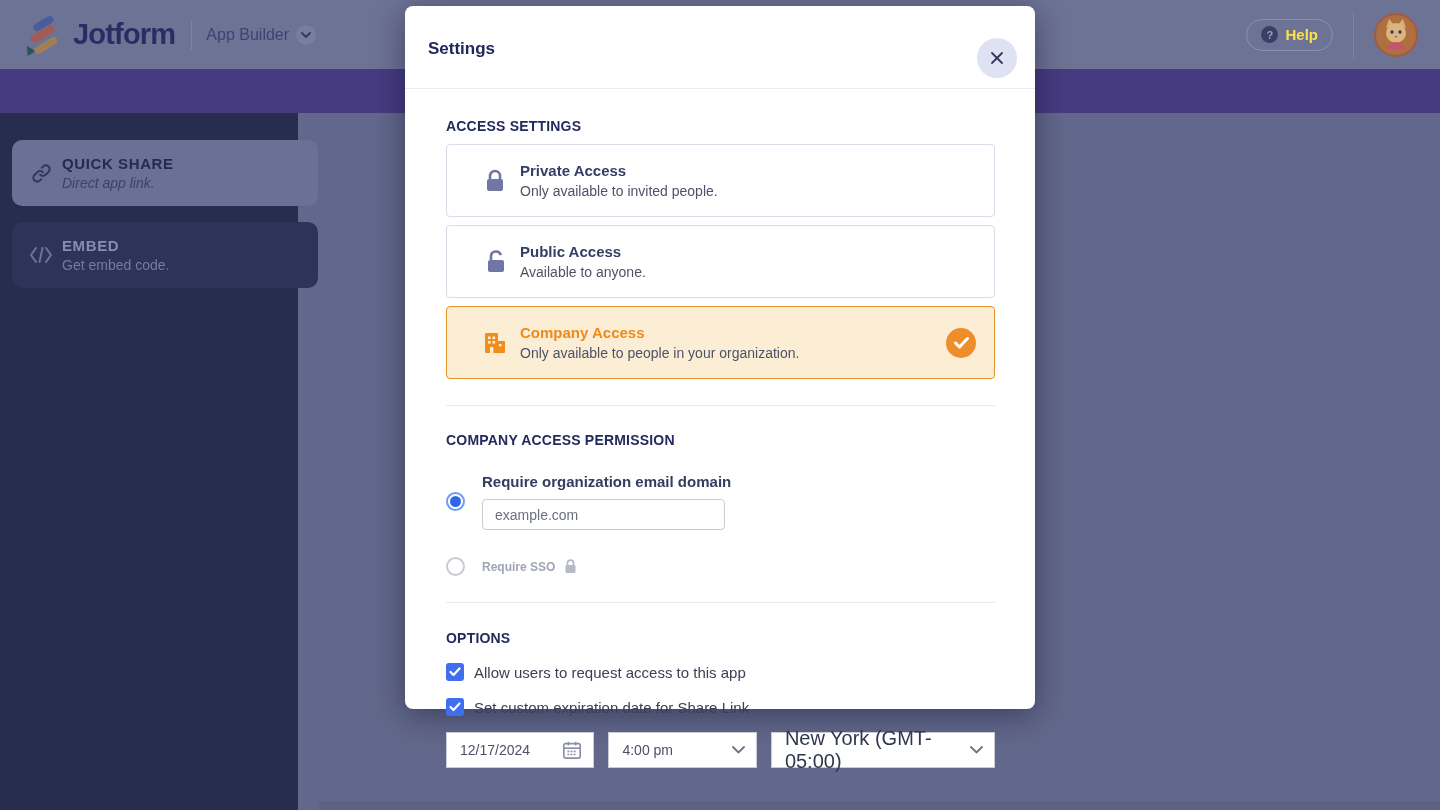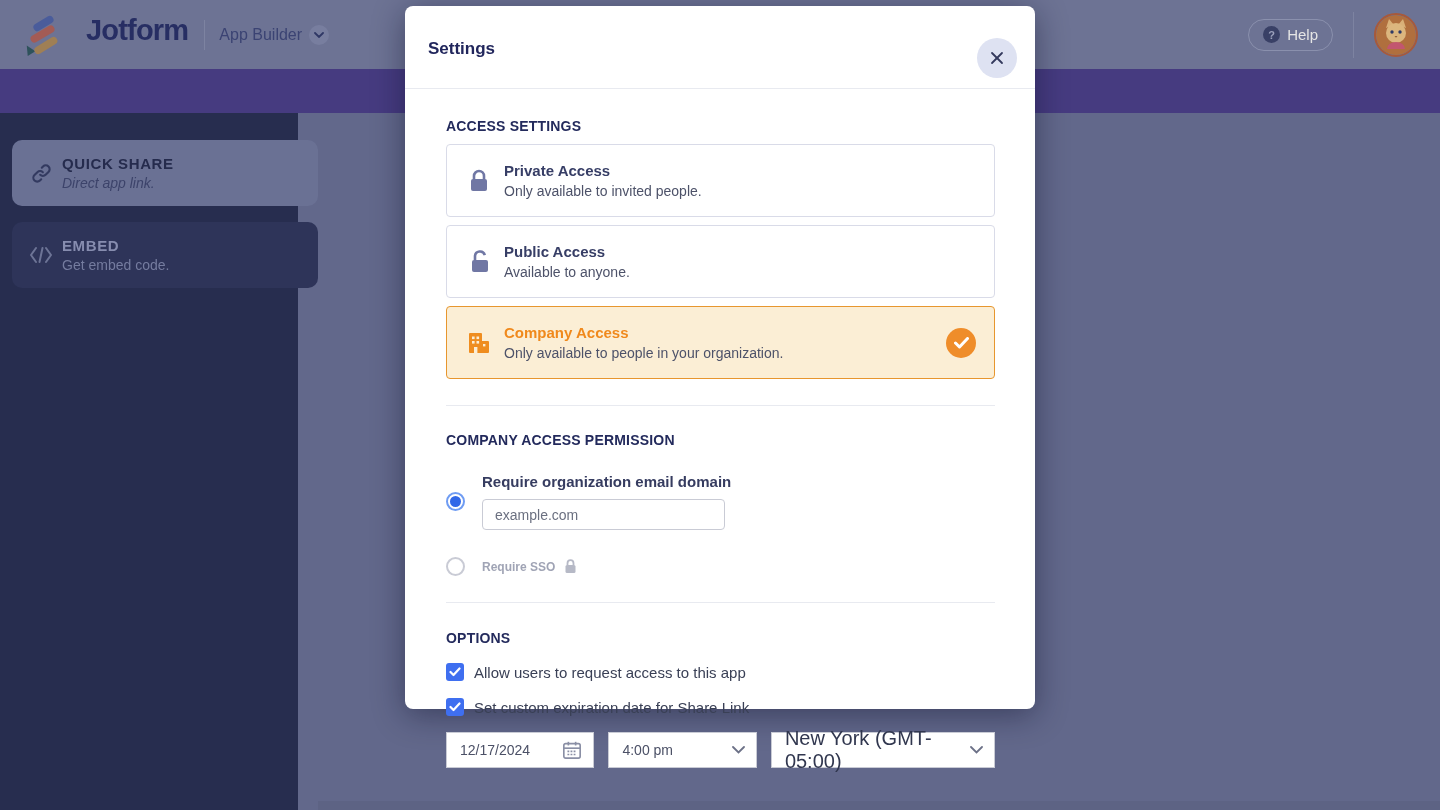--- a/index.html
+++ b/index.html
@@ -2,31 +2,31 @@
 <html><head>
 <meta charset="utf-8">
 <style>
   * { margin:0; padding:0; box-sizing:border-box; }
   html,body { width:1440px; height:810px; }
   body { font-family:"Liberation Sans", sans-serif; overflow:hidden; }
   .stage { position:relative; width:1440px; height:810px; background:#62688b; overflow:hidden; }
 
   
   .app-header { position:absolute; left:0; top:0; width:1440px; height:69px; background:#6d7394; display:flex; align-items:center; }
-  .logo-wrap { display:flex; align-items:flex-start; margin-left:22px;gap:13px; }
+  .logo-wrap { display:flex; align-items:center; margin-left:22px; }
   .logo-mark { width:42px; height:42px; }
   .logo-text { font-size:29px; font-weight:bold; color:#272e63; letter-spacing:-0.8px; margin-left:9px; }
   .hdr-divider { width:1px; height:30px; background:#7d83a1; margin:0 14px 0 16px; }
   .product { display:flex; align-items:center; }
   .product-label { font-size:16px; color:#3b4373; }
   .chev-circle { width:20px; height:20px; border-radius:50%; background:#787e9f; display:flex; align-items:center; justify-content:center; margin-left:7px; }
   .hdr-right { margin-left:auto; display:flex; align-items:center; }
   .help-pill { display:flex; align-items:center; height:32px; padding:0 14px; border:1px solid #8a90ad; border-radius:16px; }
   .help-q { width:17px; height:17px; border-radius:50%; background:#394066; color:#9ba0bb; font-size:11px; font-weight:bold; display:flex; align-items:center; justify-content:center; margin-right:7px; }
-  .help-label { font-size:15px; font-weight:normal; color:#e5e5e5; }
+  .help-label { font-size:15px; font-weight:bold; color:#fde047; }
   .hdr-divider2 { width:1px; height:46px; background:#7d83a1; margin:0 20px; }
   .avatar { width:44px; height:44px; border-radius:50%; margin-right:22px; overflow:hidden; border:2px solid #a8593a; }
 
   .toolbar-purple { position:absolute; left:0; top:69px; width:1440px; height:44px; background:#463b80; }
 
   .sidebar { position:absolute; left:0; top:113px; width:298px; height:697px; background:#272d4f; }
   .side-card { position:absolute; left:12px; width:306px; height:66px; border-radius:10px; display:flex; align-items:center; }
   .side-card.selected { top:27px; background:#6a7194; }
   .side-card.dark { top:109px; background:#2e3459; }
   .side-ic { width:26px; margin-left:16px; flex:0 0 auto; display:flex; justify-content:center; }
@@ -43,21 +43,21 @@
   
   .modal { position:absolute; left:405px; top:6px; width:630px; height:703px; background:#ffffff; border-radius:8px; box-shadow:0 6px 32px rgba(10,14,40,0.45); }
   .modal-header { position:relative; height:83px; border-bottom:1px solid #e8eaf0; }
   .modal-title { position:absolute; left:23px; top:33px; font-size:17px; font-weight:bold; color:#21265c; }
   .close-btn { position:absolute; right:18px; top:32px; width:40px; height:40px; border-radius:50%; background:#dee2f2; display:flex; align-items:center; justify-content:center; cursor:pointer; }
 
   .modal-body { padding:0 40px 0 41px; }
   .sec-heading { font-size:14px; font-weight:bold; color:#232a5c; letter-spacing:0.2px; }
   .h-access { margin-top:29px; }
 
-  .opt-card { margin-top:10px; height:73px; border:1px solid #d9dbe8; border-radius:4px; display:flex; align-items:center; background:#fff; }
+  .opt-card { margin-top:10px; height:73px; border:1px solid #d9dbe8; border-radius:4px; display:flex; align-items:center; background:#fff;padding-left:16px; }
   .opt-card + .opt-card { margin-top:8px; }
   .opt-card.company { background:#fbeed5; border-color:#e7962e; }
   .opt-ic { width:30px; margin-left:17px; flex:0 0 auto; display:flex; justify-content:center; }
   .opt-txt { margin-left:10px; }
   .opt-title { font-size:15px; font-weight:bold; color:#373e66; }
   .company .opt-title { color:#f0891c; }
   .opt-desc { font-size:14px; color:#4d5269; margin-top:4px; }
   .opt-check { margin-left:auto; margin-right:18px; width:30px; height:30px; border-radius:50%; background:#ef8d2a; display:flex; align-items:center; justify-content:center; }
 
   .divider { height:1px; background:#e8eaf0; margin-top:26px; }

